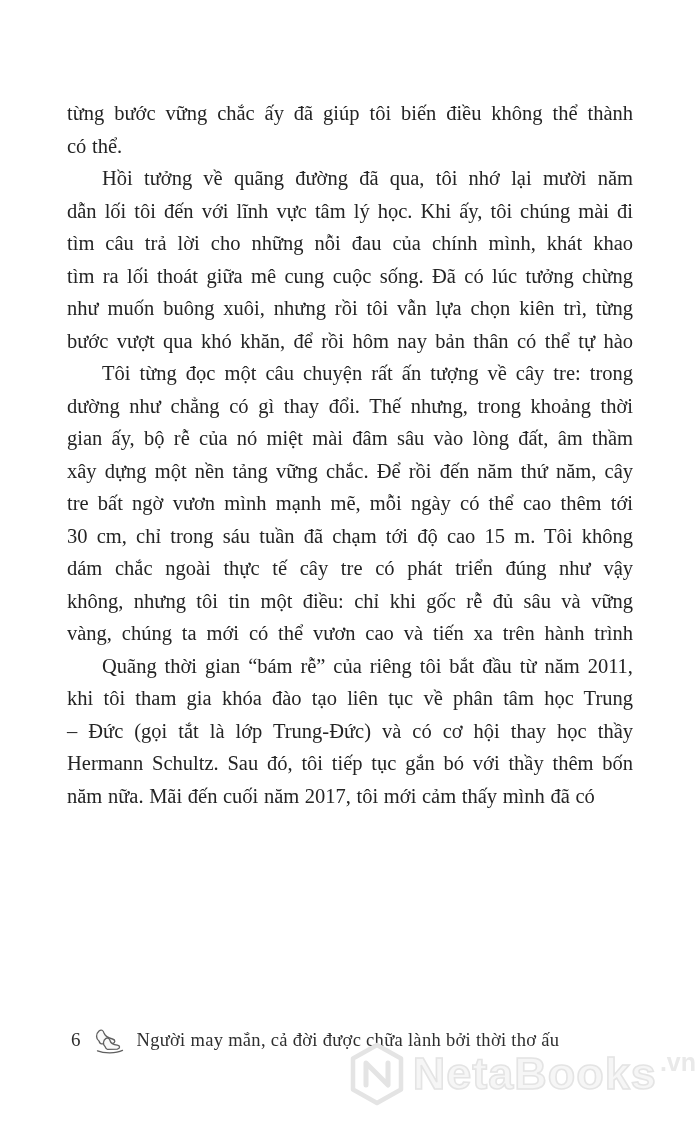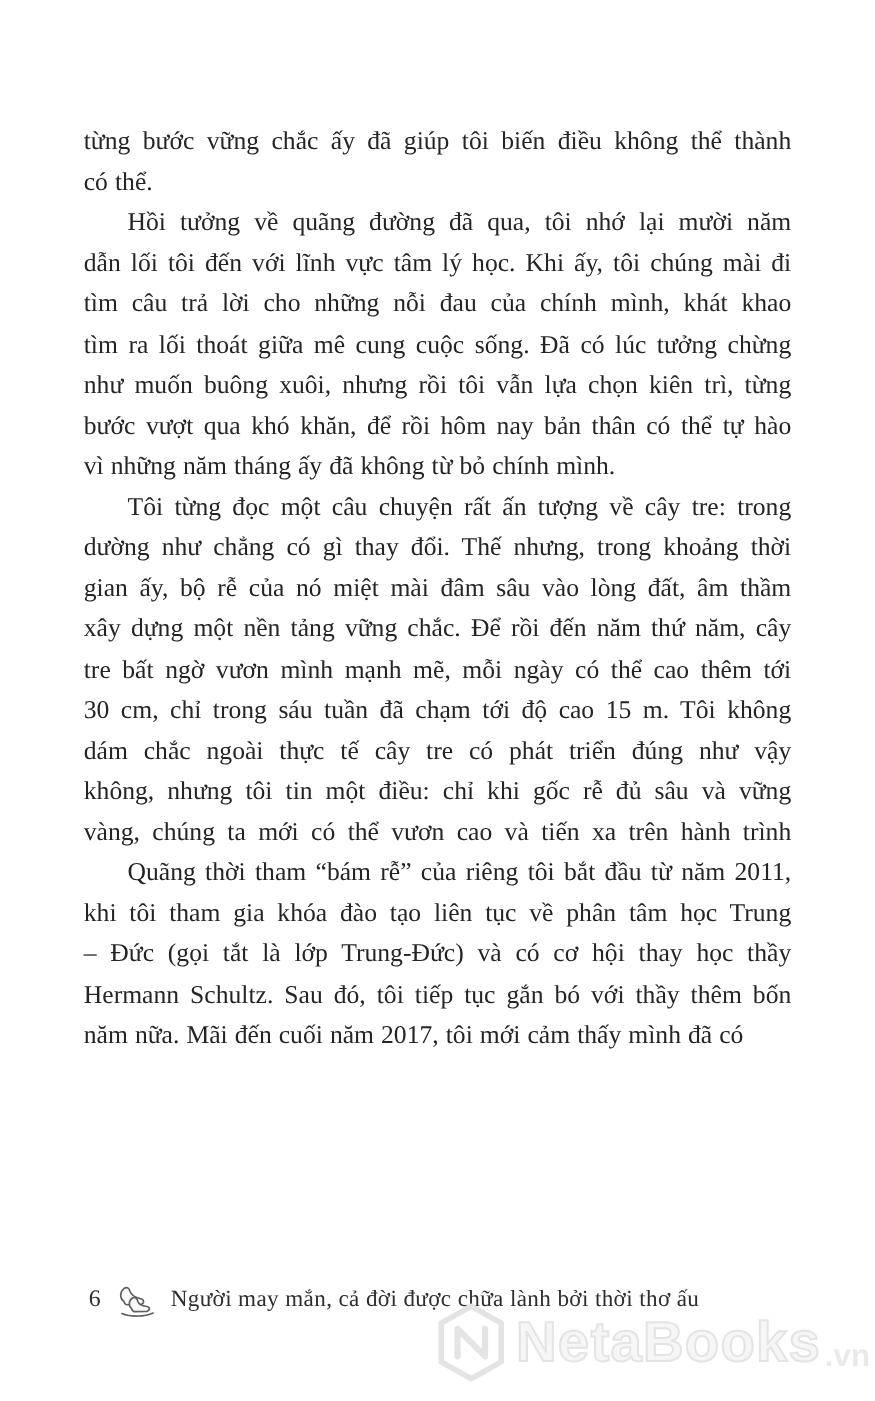--- a/index.html
+++ b/index.html
@@ -59,21 +59,21 @@
   .wm-stroke {
     stroke: var(--watermark, #e4e4e4);
     fill: none;
     stroke-linejoin: round;
     stroke-linecap: round;
   }
   .wm-text {
     font-family: "Liberation Sans", "DejaVu Sans", sans-serif;
     font-weight: 700;
     display: flex;
-    align-items: flex-end;
+    align-items: flex-start;
   }
   .wm-main {
     font-size: 45px;
     letter-spacing: 1px;
     color: #f6f6f6;
     -webkit-text-stroke: 1.6px var(--watermark, #e4e4e4);
   }
   .wm-suffix {
     font-size: 25px;
     margin-left: 3px;
@@ -97,35 +97,34 @@
         <div class="line">từng bước vững chắc ấy đã giúp tôi biến điều không thể thành</div>
         <div class="line last">có thể.</div>
       </div>
       <div class="para">
         <div class="line first-indent">Hồi tưởng về quãng đường đã qua, tôi nhớ lại mười năm</div>
         <div class="line">dẫn lối tôi đến với lĩnh vực tâm lý học. Khi ấy, tôi chúng mài đi</div>
         <div class="line">tìm câu trả lời cho những nỗi đau của chính mình, khát khao</div>
         <div class="line">tìm ra lối thoát giữa mê cung cuộc sống. Đã có lúc tưởng chừng</div>
         <div class="line">như muốn buông xuôi, nhưng rồi tôi vẫn lựa chọn kiên trì, từng</div>
         <div class="line">bước vượt qua khó khăn, để rồi hôm nay bản thân có thể tự hào</div>
-        <div class="line last">vì những năm tháng ấy đã không từ bỏ chính mình.</div>
       </div>
       <div class="para">
         <div class="line first-indent">Tôi từng đọc một câu chuyện rất ấn tượng về cây tre: trong</div>
         <div class="line">dường như chẳng có gì thay đổi. Thế nhưng, trong khoảng thời</div>
         <div class="line">gian ấy, bộ rễ của nó miệt mài đâm sâu vào lòng đất, âm thầm</div>
         <div class="line">xây dựng một nền tảng vững chắc. Để rồi đến năm thứ năm, cây</div>
         <div class="line">tre bất ngờ vươn mình mạnh mẽ, mỗi ngày có thể cao thêm tới</div>
         <div class="line">30 cm, chỉ trong sáu tuần đã chạm tới độ cao 15 m. Tôi không</div>
         <div class="line">dám chắc ngoài thực tế cây tre có phát triển đúng như vậy</div>
         <div class="line">không, nhưng tôi tin một điều: chỉ khi gốc rễ đủ sâu và vững</div>
         <div class="line">vàng, chúng ta mới có thể vươn cao và tiến xa trên hành trình</div>
       </div>
       <div class="para">
-        <div class="line first-indent">Quãng thời tham “bám rễ” của riêng tôi bắt đầu từ năm 2011,</div>
+        <div class="line first-indent">Quãng thời gian “bám rễ” của riêng tôi bắt đầu từ năm 2011,</div>
         <div class="line">khi tôi tham gia khóa đào tạo liên tục về phân tâm học Trung</div>
         <div class="line">– Đức (gọi tắt là lớp Trung-Đức) và có cơ hội thay học thầy</div>
         <div class="line">Hermann Schultz. Sau đó, tôi tiếp tục gắn bó với thầy thêm bốn</div>
         <div class="line last">năm nữa. Mãi đến cuối năm 2017, tôi mới cảm thấy mình đã có</div>
       </div>
     </div>
 
   <div class="footer">
     <span class="page-num">6</span>
     <span class="shoes-icon">

